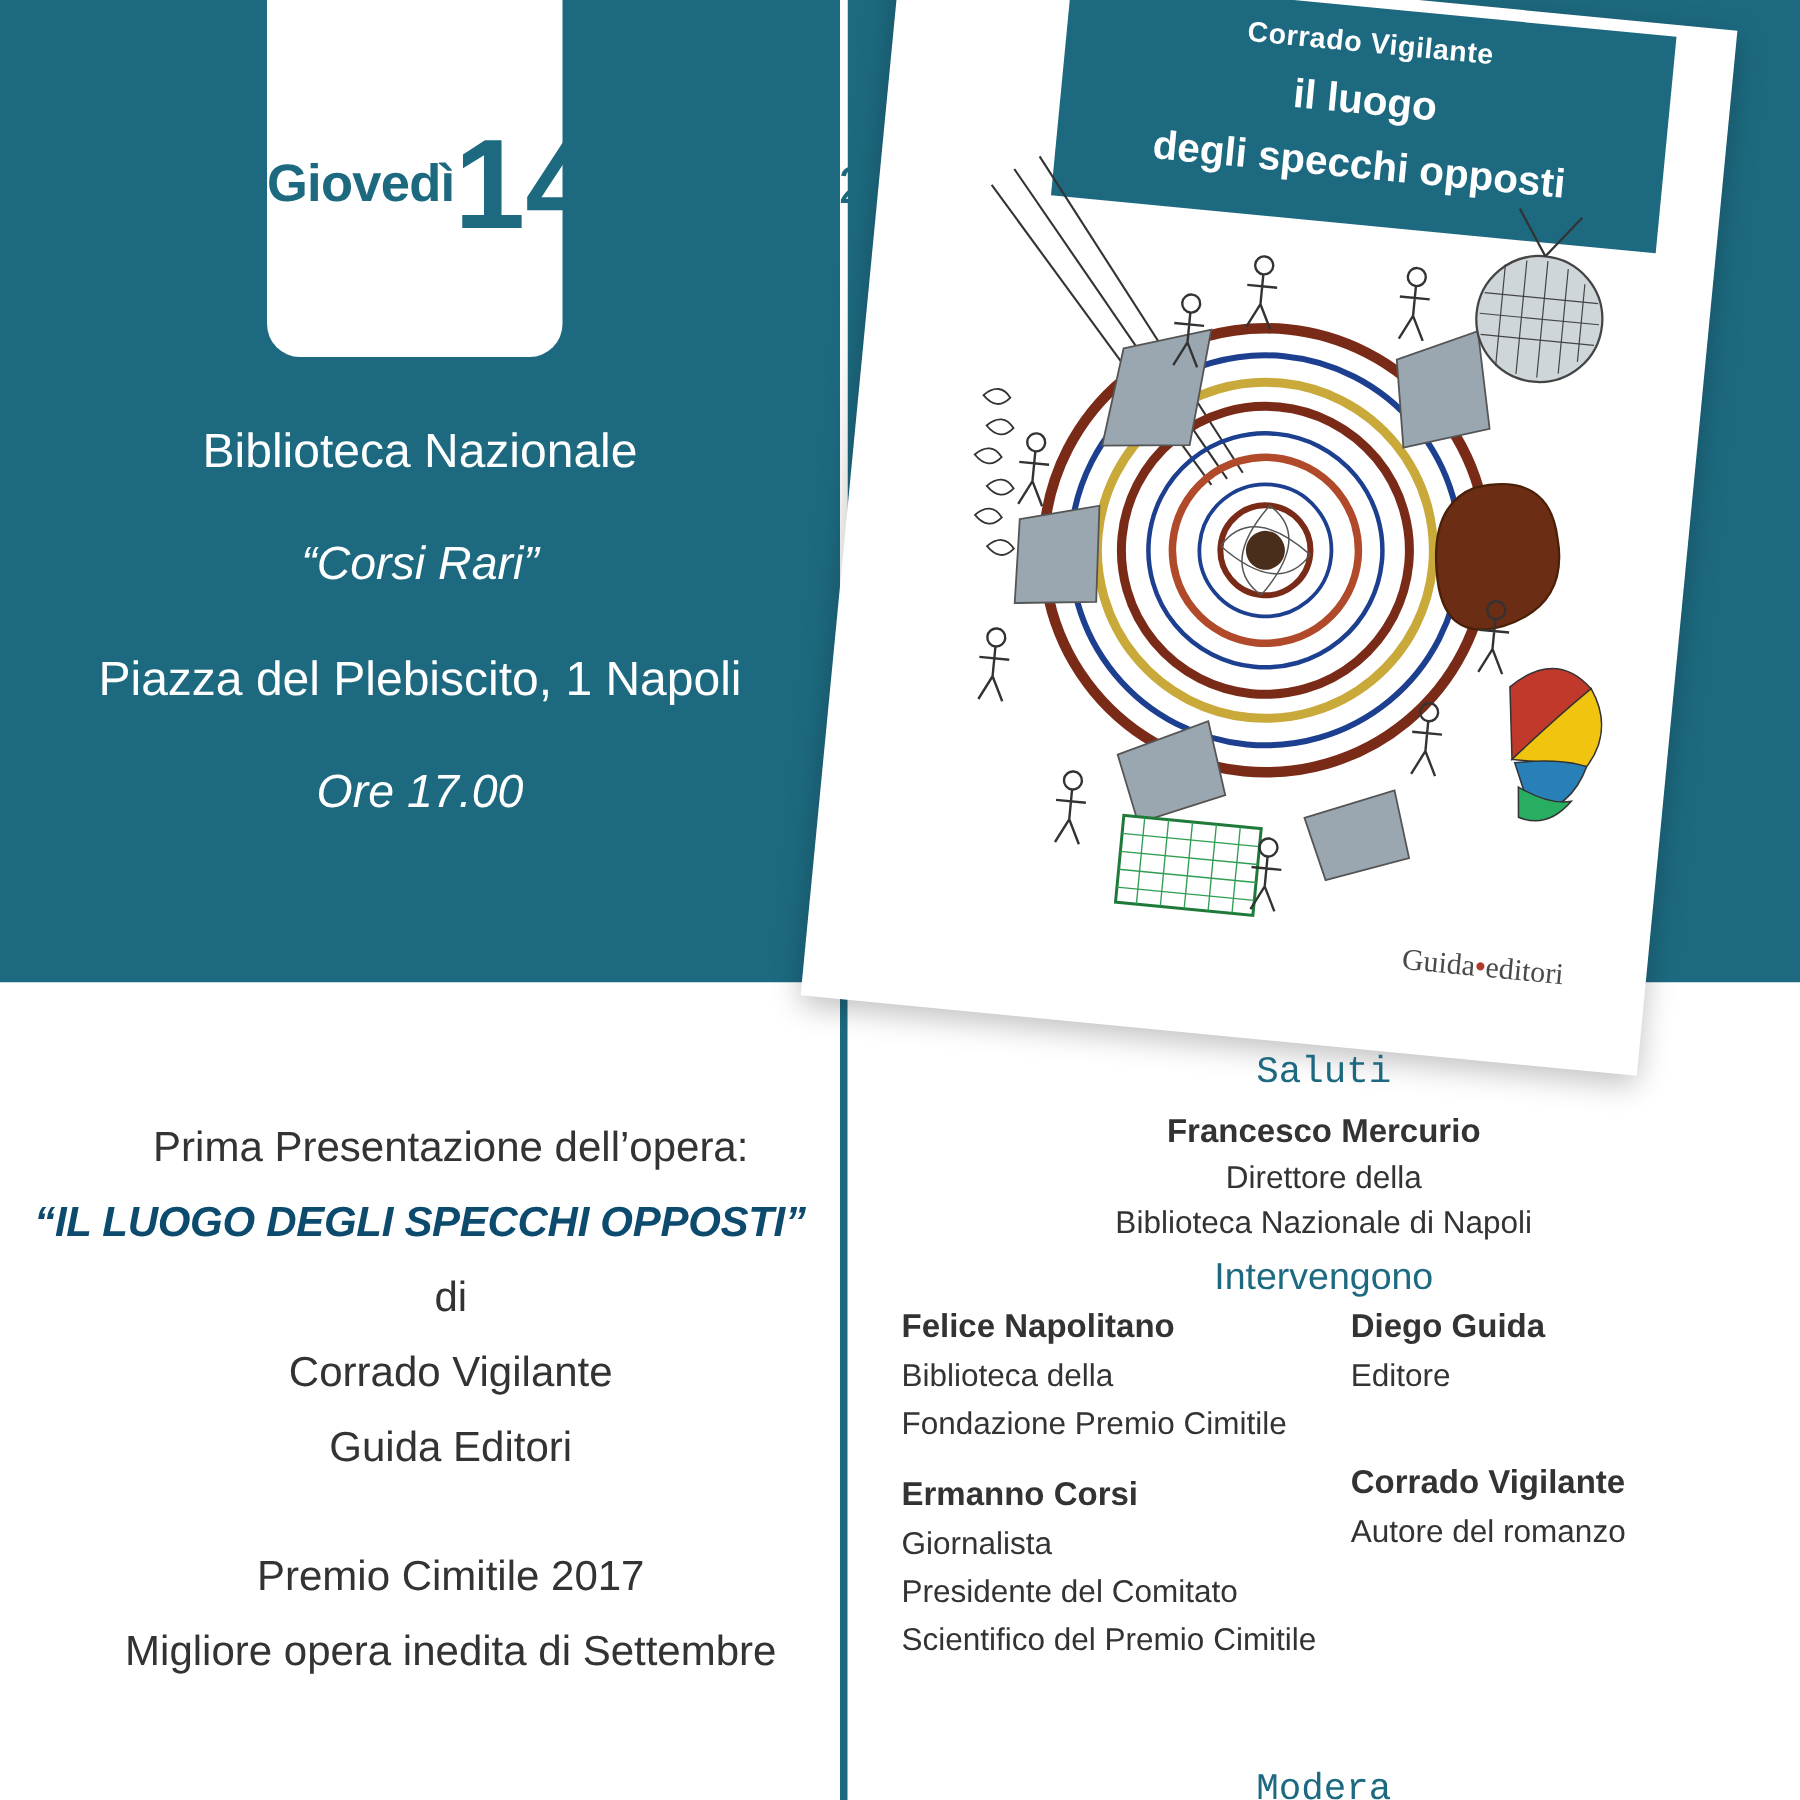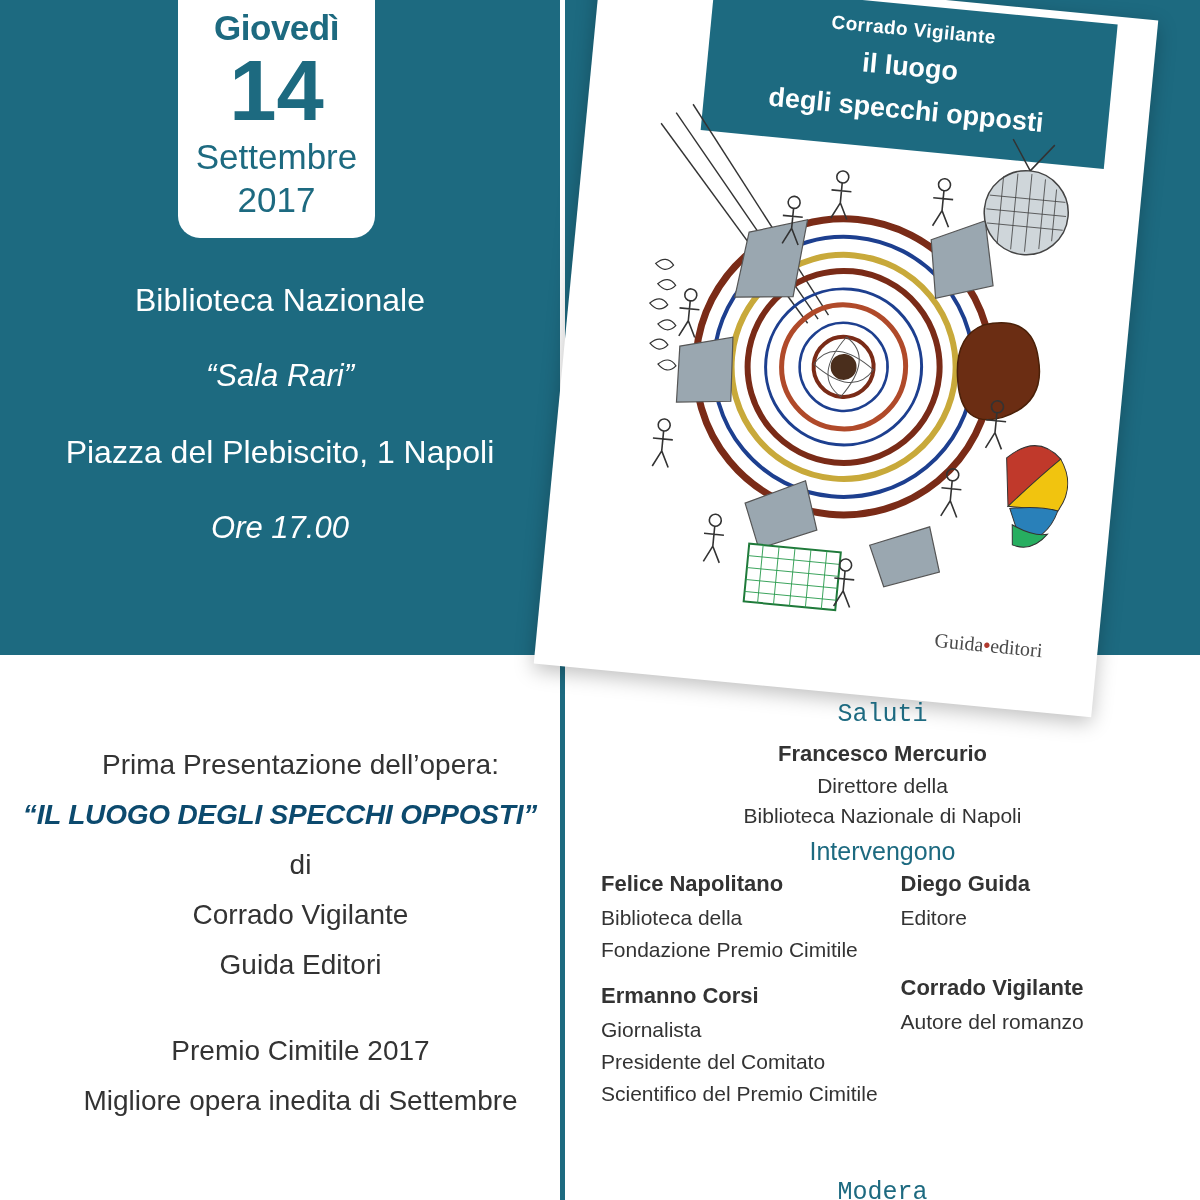--- a/index.html
+++ b/index.html
@@ -54,21 +54,21 @@
 
   
   .date-badge {
     position: absolute;
     left: 178px; top: 0px;
     width: 197px; height: 238px;
     background: #ffffff;
     border-radius: 0 0 22px 22px;
     box-sizing: border-box;
     display: flex;
-    flex-direction: column;
+    flex-direction: row;
     align-items: center;
     justify-content: flex-start;
     padding-top: 8px;
     color: #1d6a80;
   }
   .date-weekday {
     font-size: 35px;
     font-weight: bold;
     line-height: 40px;
     letter-spacing: -0.5px;
@@ -258,21 +258,21 @@
 
   <div class="date-badge">
     <div class="date-weekday">Giovedì</div>
     <div class="date-day">14</div>
     <div class="date-month">Settembre</div>
     <div class="date-year">2017</div>
   </div>
 
   <div class="venue">
     <div class="venue-line">Biblioteca Nazionale</div>
-    <div class="venue-line italic">“Sala Rari”</div>
+    <div class="venue-line italic">“Corsi Rari”</div>
     <div class="venue-line">Piazza del Plebiscito, 1 Napoli</div>
     <div class="venue-line italic">Ore 17.00</div>
   </div>
 
   <div class="book-wrap">
     <div class="book">
       <div class="book-title-box">
         <div class="book-author">Corrado Vigilante</div>
         <div class="book-title">il luogo</div>
         <div class="book-title">degli specchi opposti</div>

